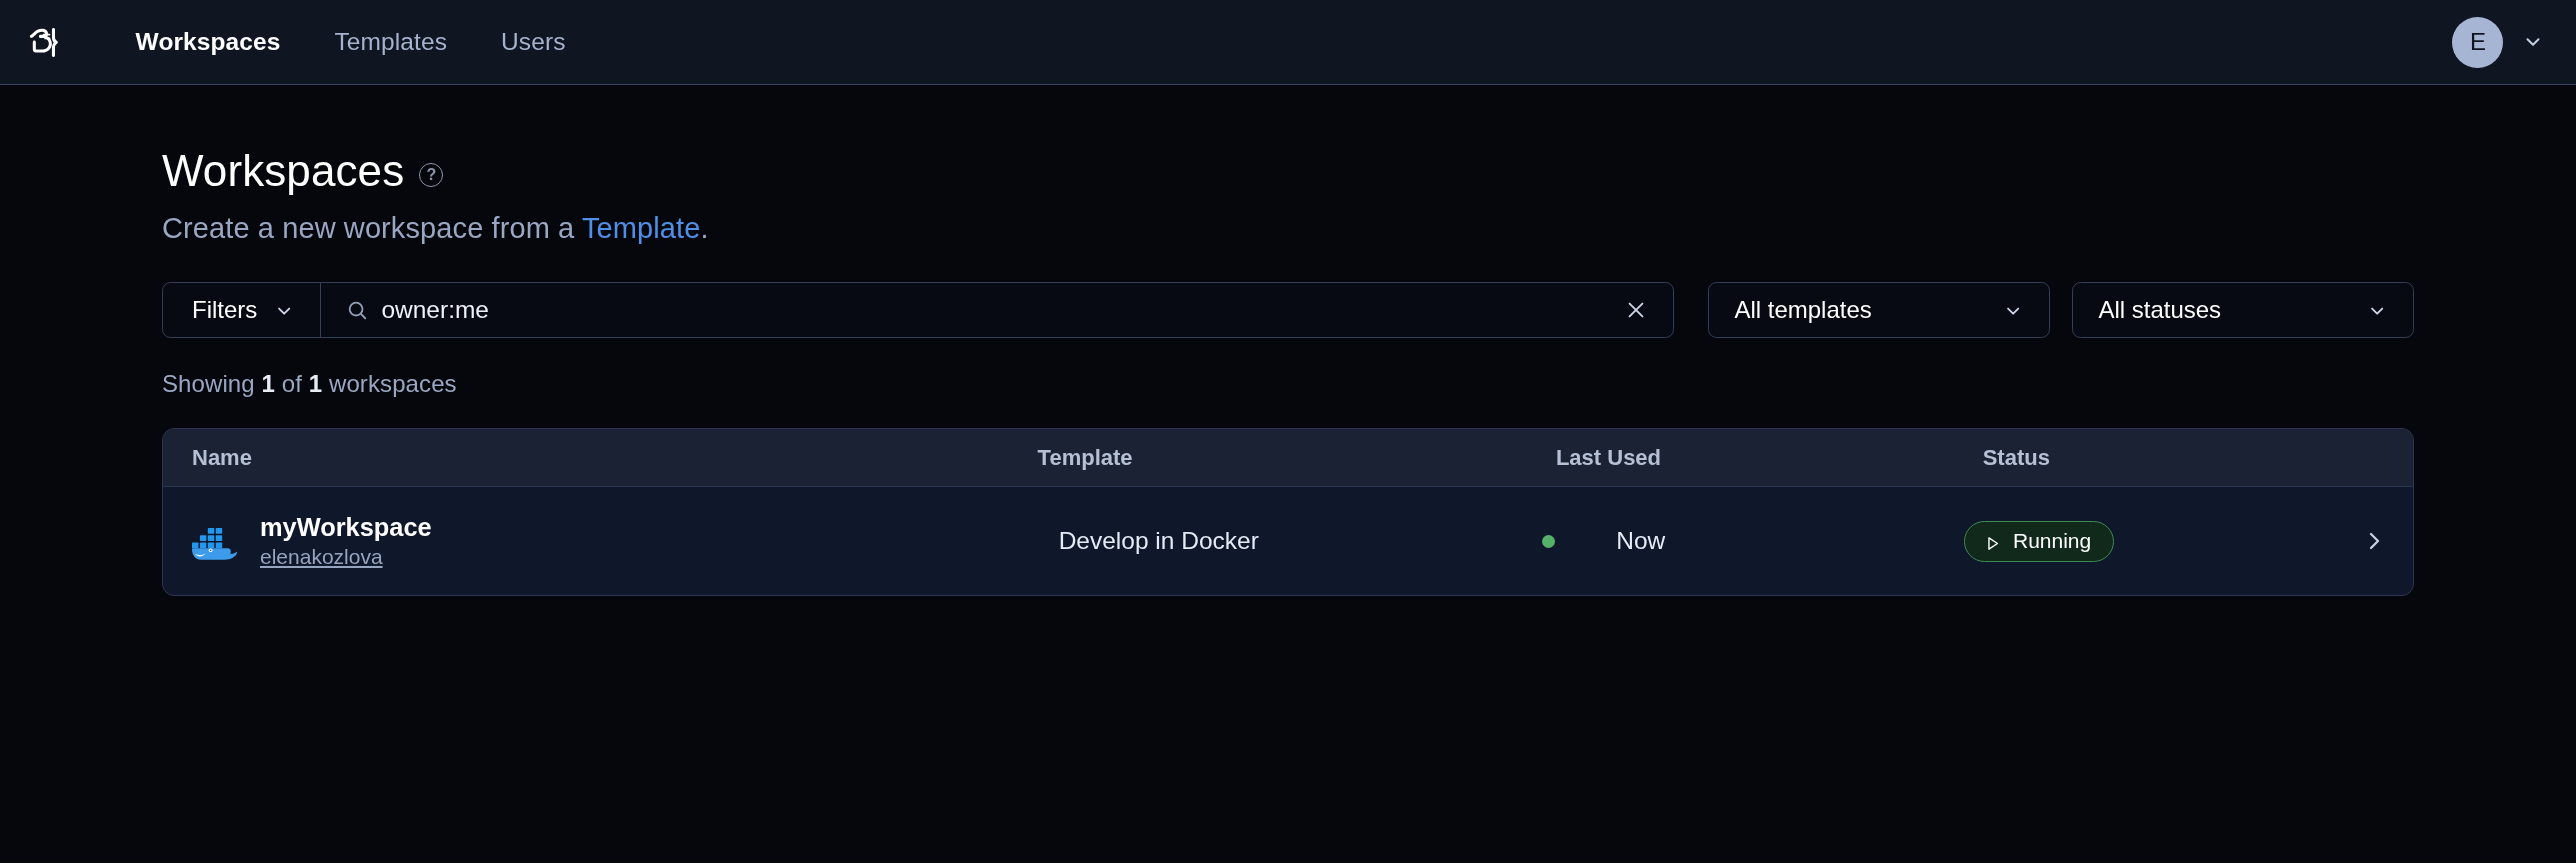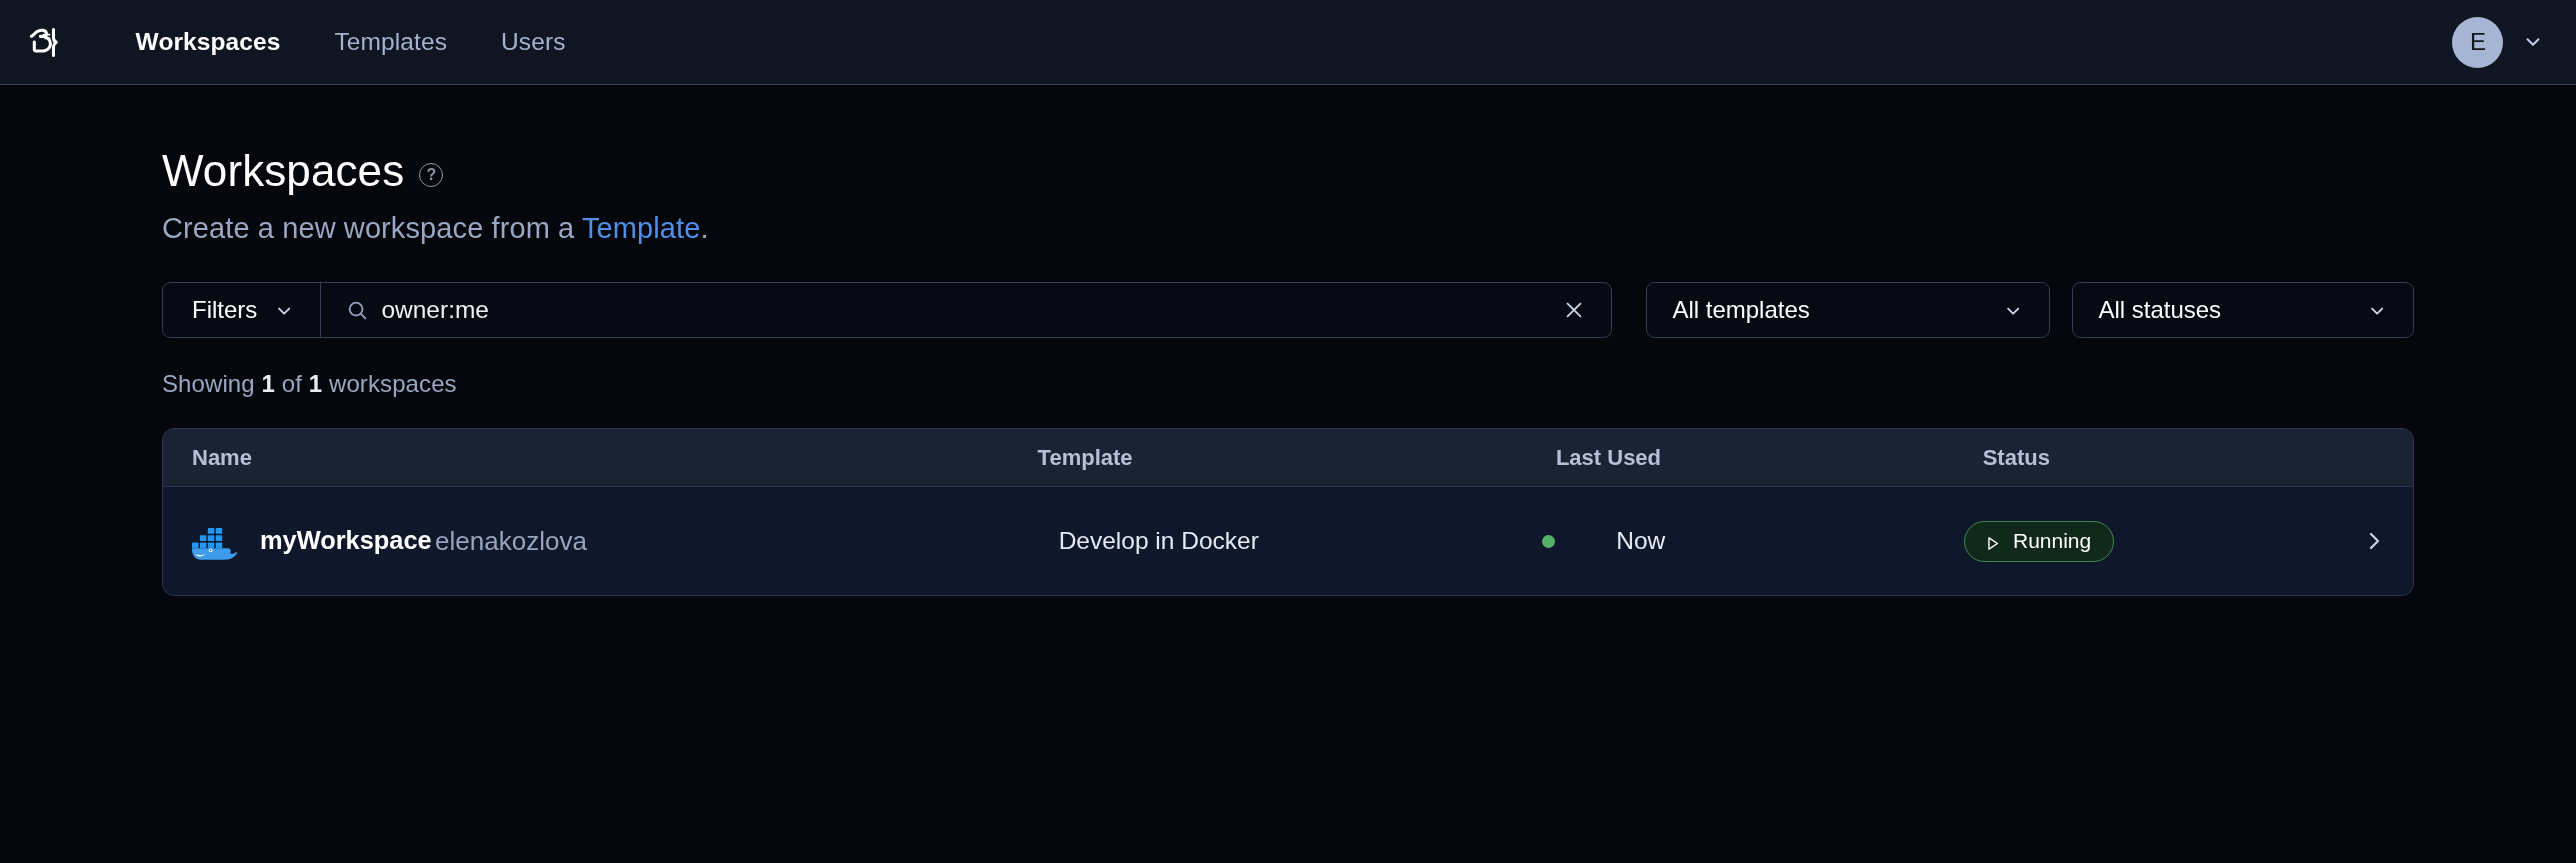--- a/index.html
+++ b/index.html
@@ -107,21 +107,21 @@
     background: #070a12;
     border: 1.7px solid #343e58;
     border-radius: 8.5px;
     padding: 0 25.4px;
     height: 56px;
     color: #ffffff; font-size: 24px;
     white-space: nowrap;
     cursor: pointer;
   }
   .select-box .lbl { margin-right: 44px; }
-  #templates-select { width: 404px; margin-left: 12px; }
+  #templates-select { width: 342px; margin-left: 12px; }
   #statuses-select  { width: 342px; }
   .chev-sm { width: 20.3px; height: 20.3px; color: #cdd6e8; flex: none; }
 
   
   .showing {
     font-size: 24px; color: #9aa7c2;
     margin-bottom: 30.5px; letter-spacing: 0.1px; margin-top: 12px;
   }
   .showing b { color: #e7ecf5; font-weight: 700; }
 
@@ -141,23 +141,23 @@
   .thead .cell { color: #b5c0d6; font-size: 22px; font-weight: 700; }
   .tbody-row { height: 108px; cursor: pointer; }
   .cell { padding: 0 29px; display: flex; align-items: center; min-width: 0; }
   .c-name     { width: 893px; }
   .c-template { width: 546px; }
   .c-lastused { width: 449px; }
   .c-status   { width: 440px; }
   .c-chevron  { flex: 1 1 auto; justify-content: flex-start; padding-left: 12px; }
 
   .ws-icon { width: 46px; height: 46px; flex: none; margin-right: 22px; }
-  .ws-text { display: flex; flex-direction: row; gap: 3.4px; min-width: 0; }
+  .ws-text { display: flex; flex-direction: column; gap: 3.4px; min-width: 0; }
   .ws-name { font-size: 25.4px; font-weight: 700; color: #ffffff; }
-  .ws-owner { font-size: 26px; color: #97a4bf; }
+  .ws-owner { font-size: 21px; color: #97a4bf; text-decoration: underline; }
   .cell-text { font-size: 24.5px; color: #e5ebf5; margin-left: 30px; }
   .lastused { display: flex; align-items: center; gap: 31px; }
   .dot { width: 13.5px; height: 13.5px; border-radius: 50%; background: #55b16a; flex: none; }
   .badge {
     display: inline-flex; align-items: center; gap: 12px;
     background: #10291a; border: 1.7px solid #3e8a54;
     border-radius: 845px; padding: 7.6px 22px 7.6px 18.6px;
     color: #ffffff; font-size: 21px; justify-content: flex-end;
   }
   .play-icon { width: 17px; height: 17px; color: #ffffff; flex: none; }

